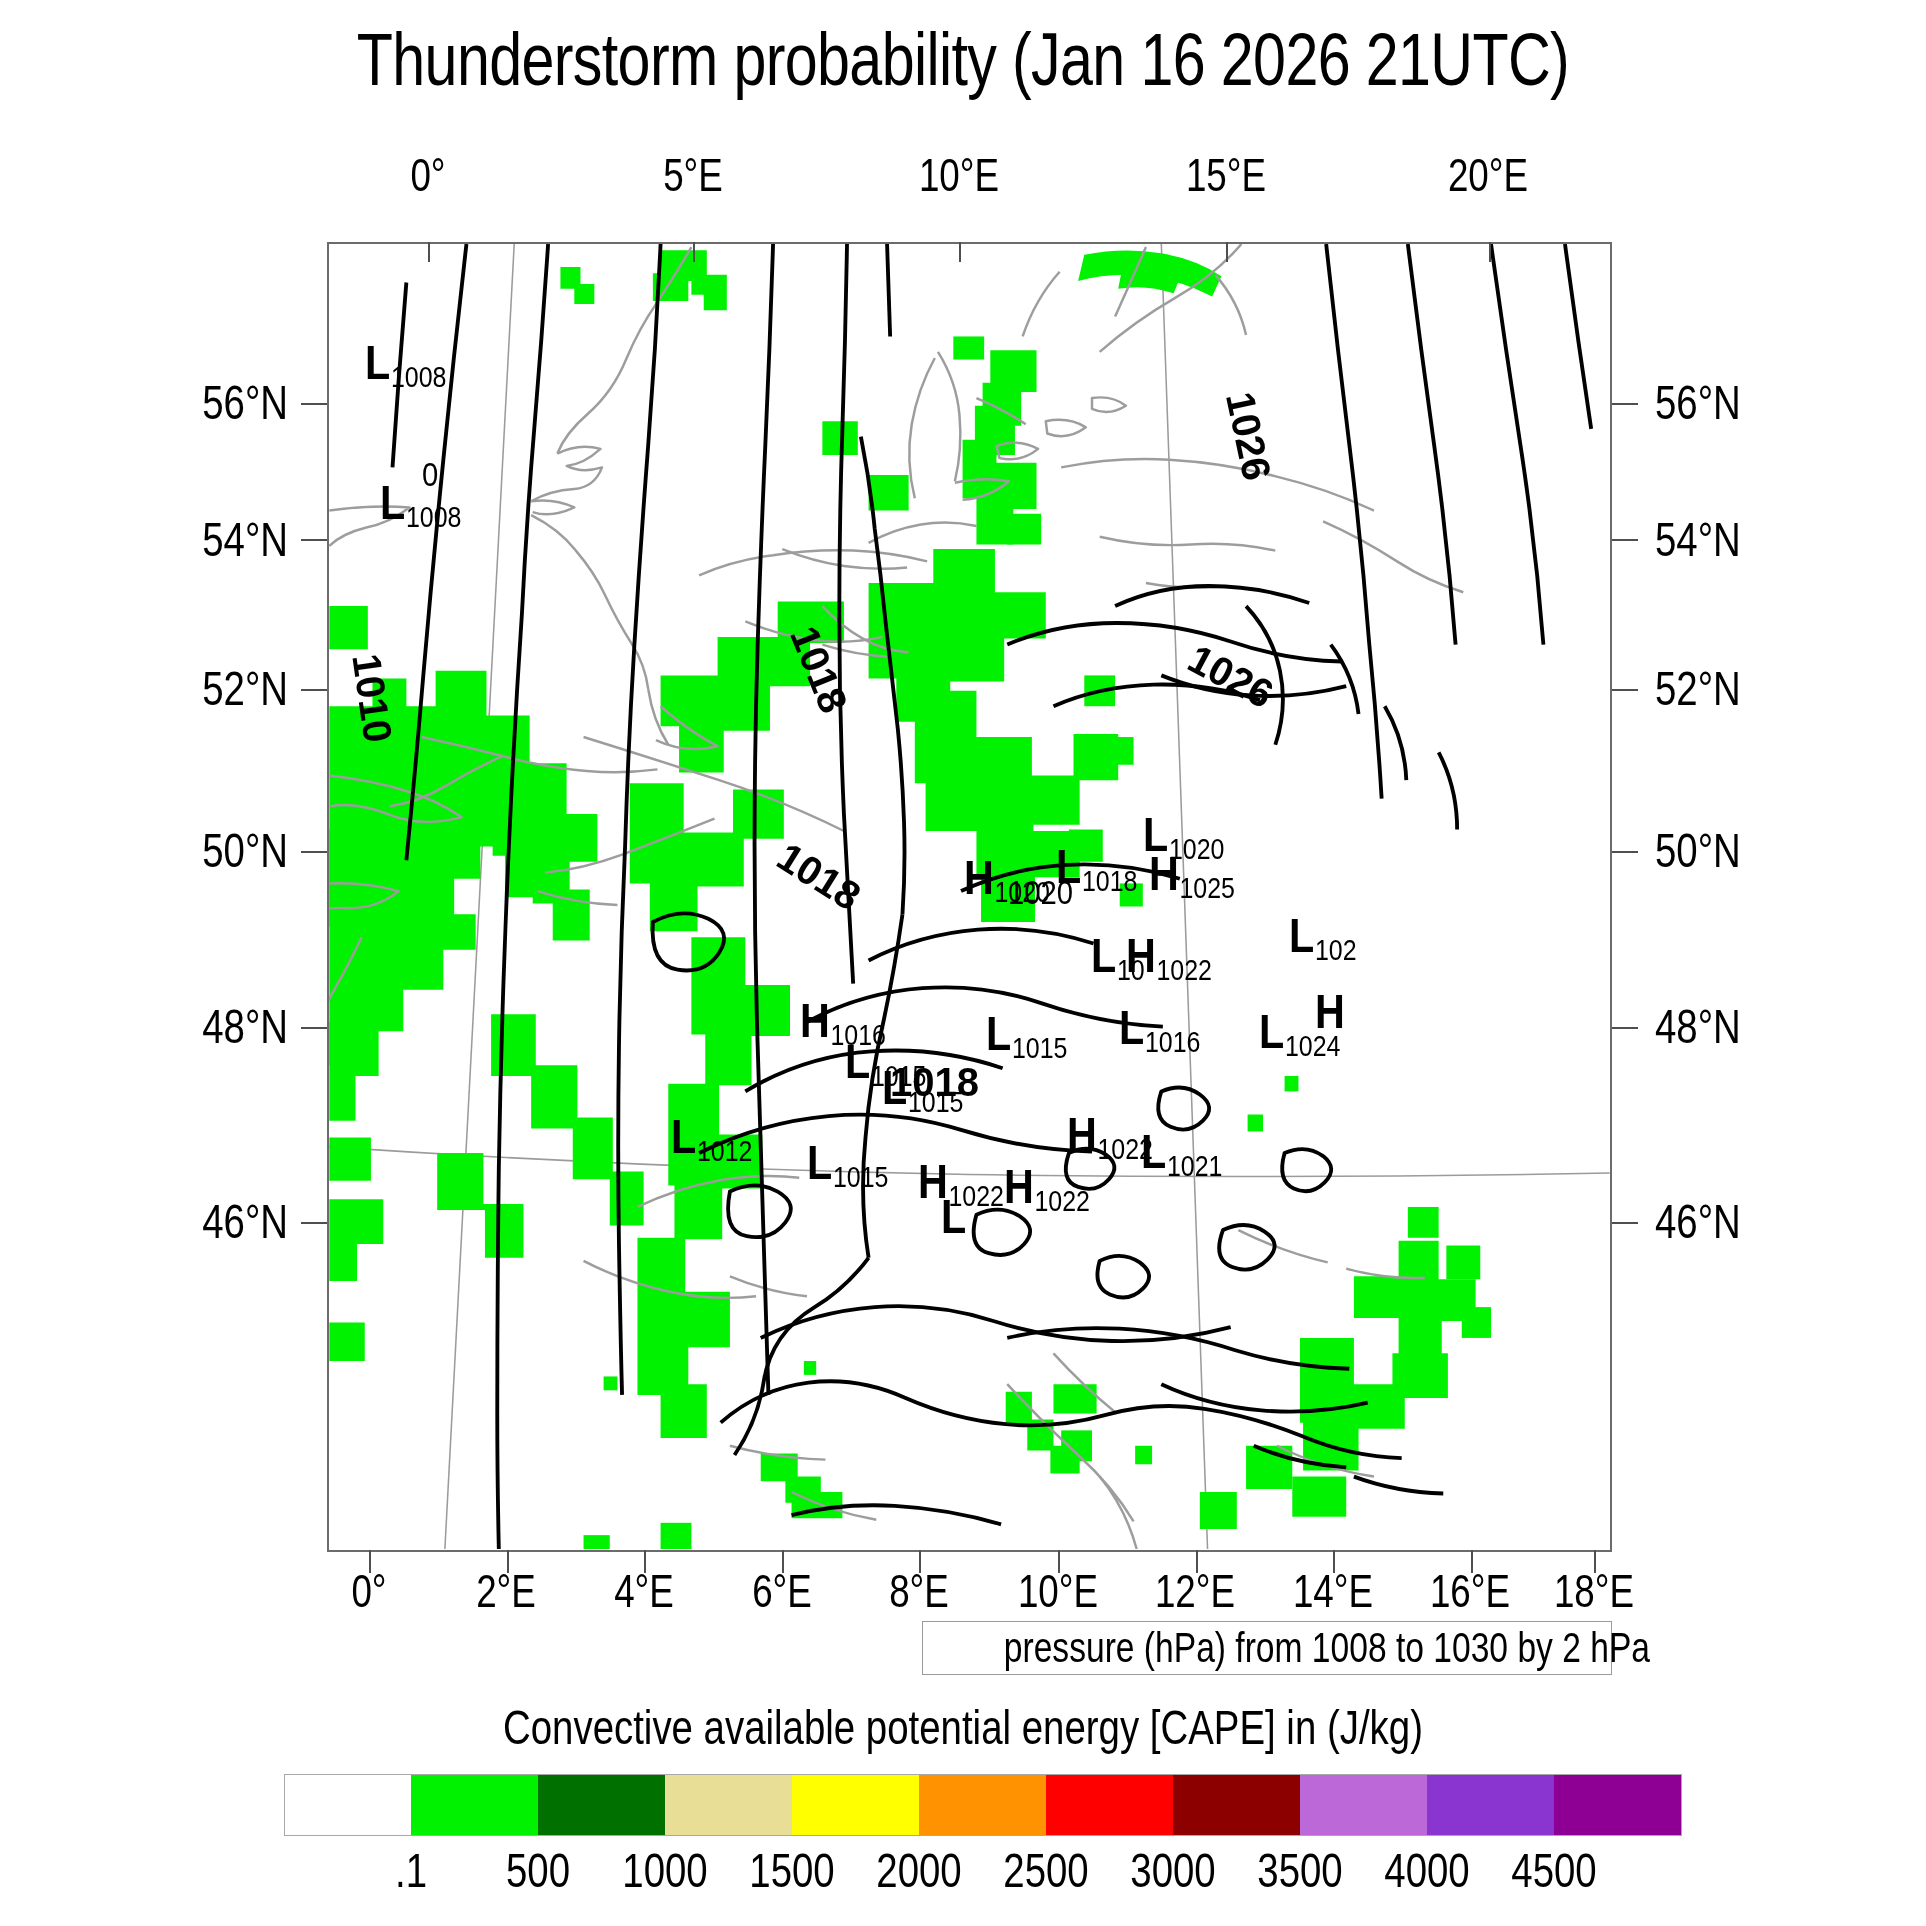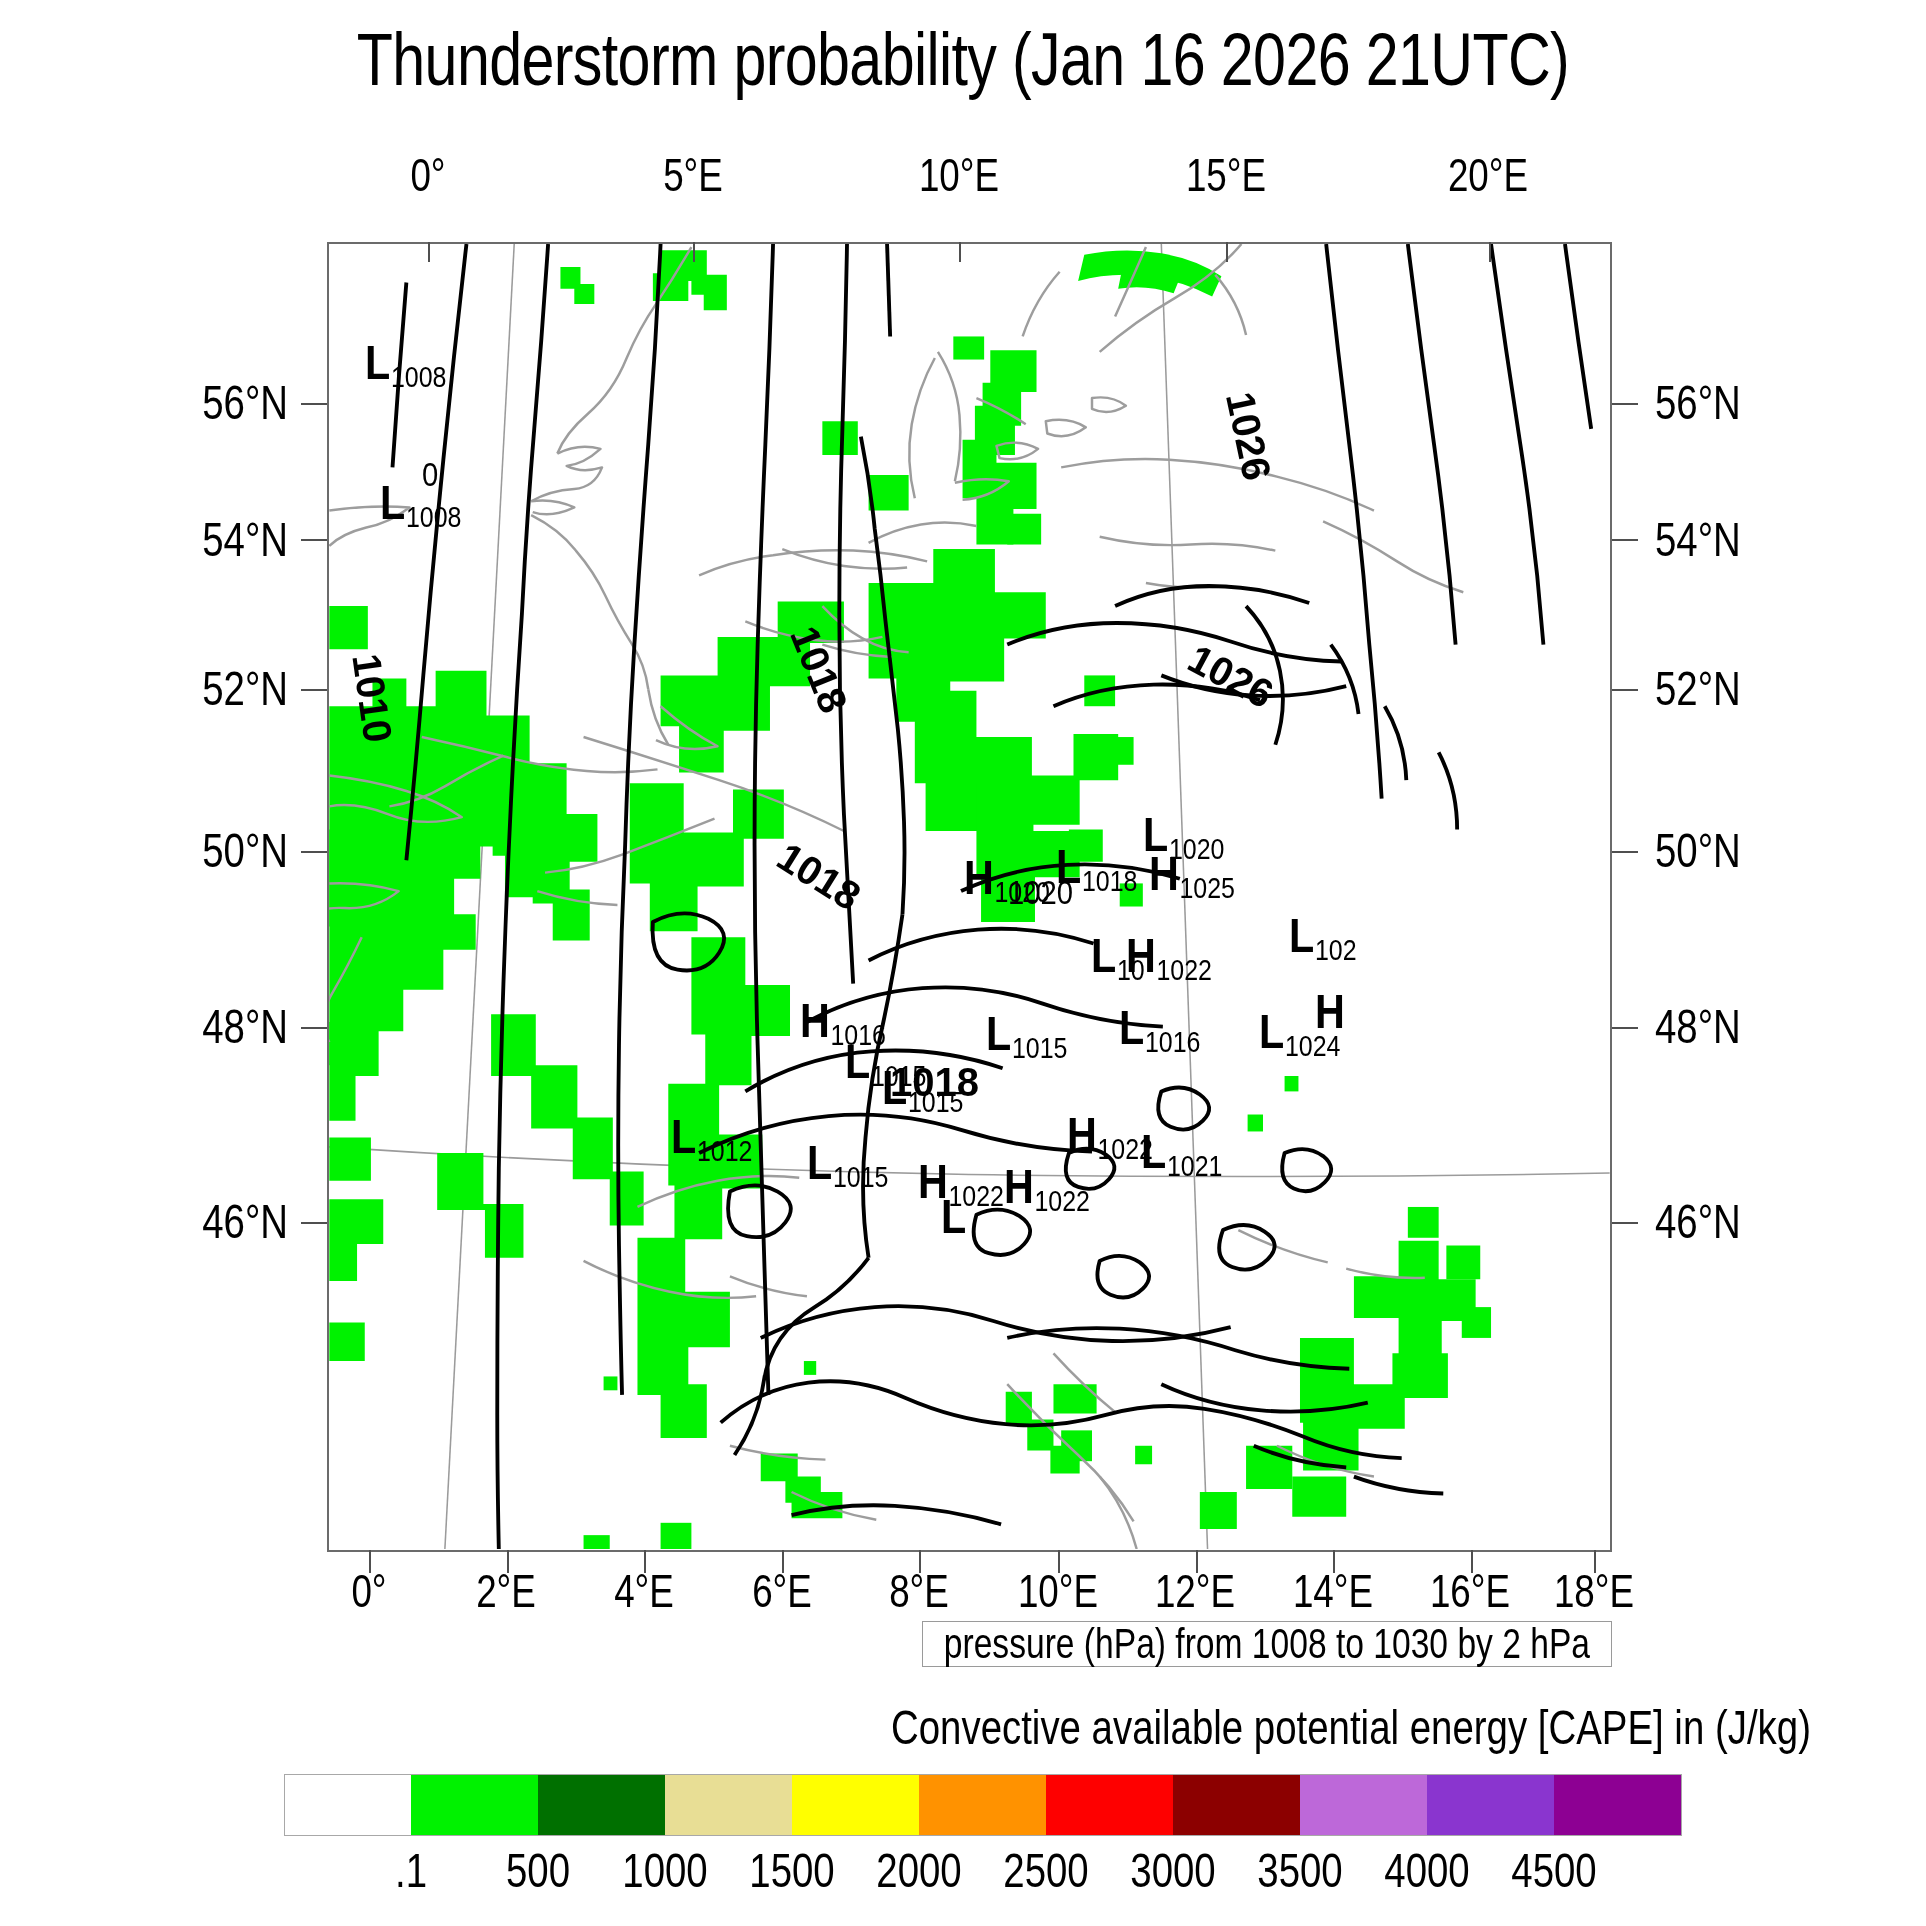--- a/index.html
+++ b/index.html
@@ -19,27 +19,27 @@
 
   
   .axlab{position:absolute;font-size:46px;transform:scaleX(.80);white-space:nowrap;}
   .top-lab{top:148px;transform-origin:center top;text-align:center;}
   .bot-lab{top:1564px;transform-origin:center top;text-align:center;}
   .lat-lab{font-size:48px;}
   .lat-left{text-align:right;}
   .lat-right{text-align:left;}
 
   
-  #preslegend{position:absolute;left:922px;top:1621px;width:690px;height:46px;
+  #preslegend{position:absolute;left:922px;top:1621px;width:690px;height:54px;
               border:1.5px solid #9a9a9a;box-sizing:border-box;background:#fff;
-              display:flex;align-items:center;justify-content:center;}
+              display:flex;align-items:center;justify-content:flex-start;}
   #preslegend span{font-size:42px;transform:scaleX(.80);white-space:nowrap;}
 
   
-  #capecap{position:absolute;left:0;top:1700px;width:1926px;text-align:right;
+  #capecap{position:absolute;left:0;top:1700px;width:1926px;text-align:center;
            font-size:48px;white-space:nowrap;}
   #capecap span{display:inline-block;transform:scaleX(.80);}
 
   
   #cbar{position:absolute;left:284px;top:1774px;width:1396px;height:60px;
         display:flex;border:1.5px solid #a8a8a8;box-sizing:content-box;}
   #cbar .sw{flex:1 1 0;height:60px;}
   #cbarlabels{position:absolute;left:284px;top:1843px;width:1396px;height:62px;}
   #cbarlabels .cl{position:absolute;top:0;font-size:48px;text-align:center;
                   transform:scaleX(.80);transform-origin:center top;white-space:nowrap;}

